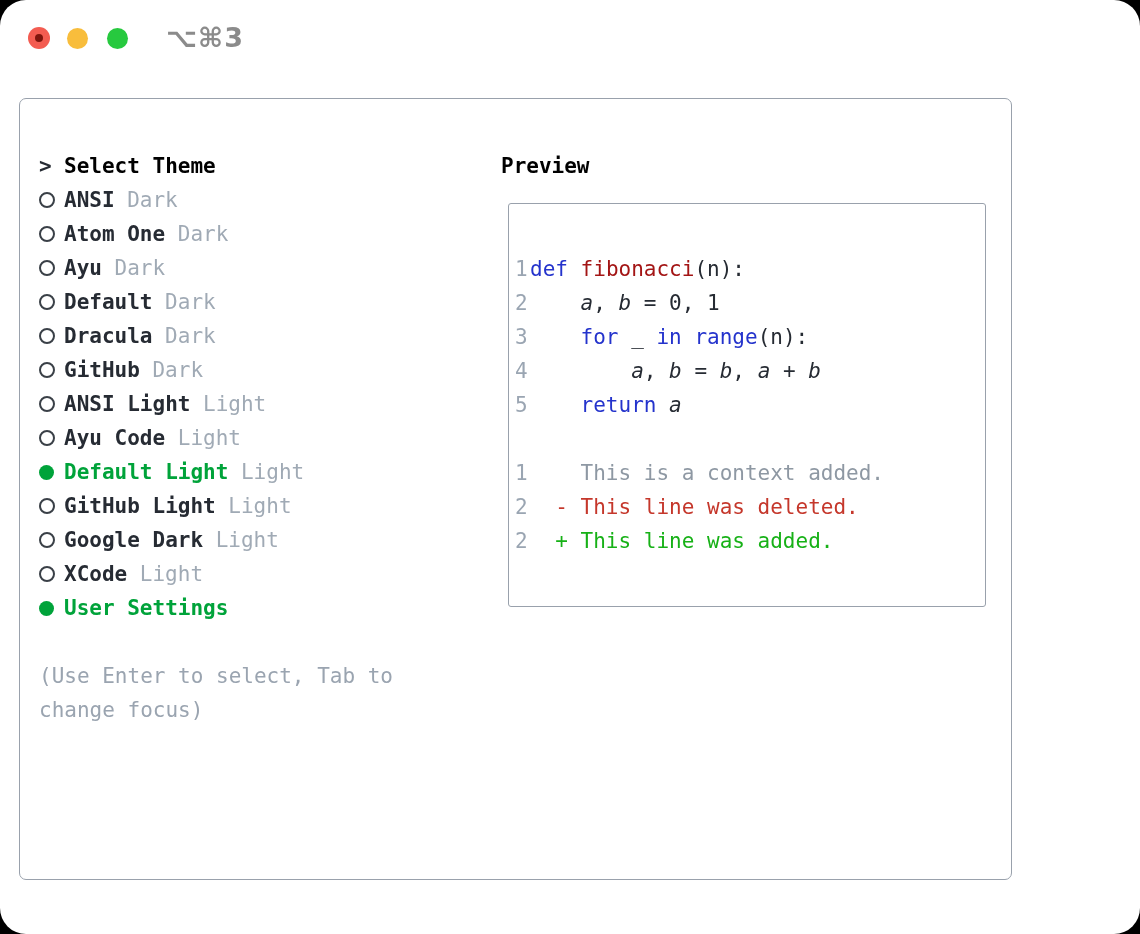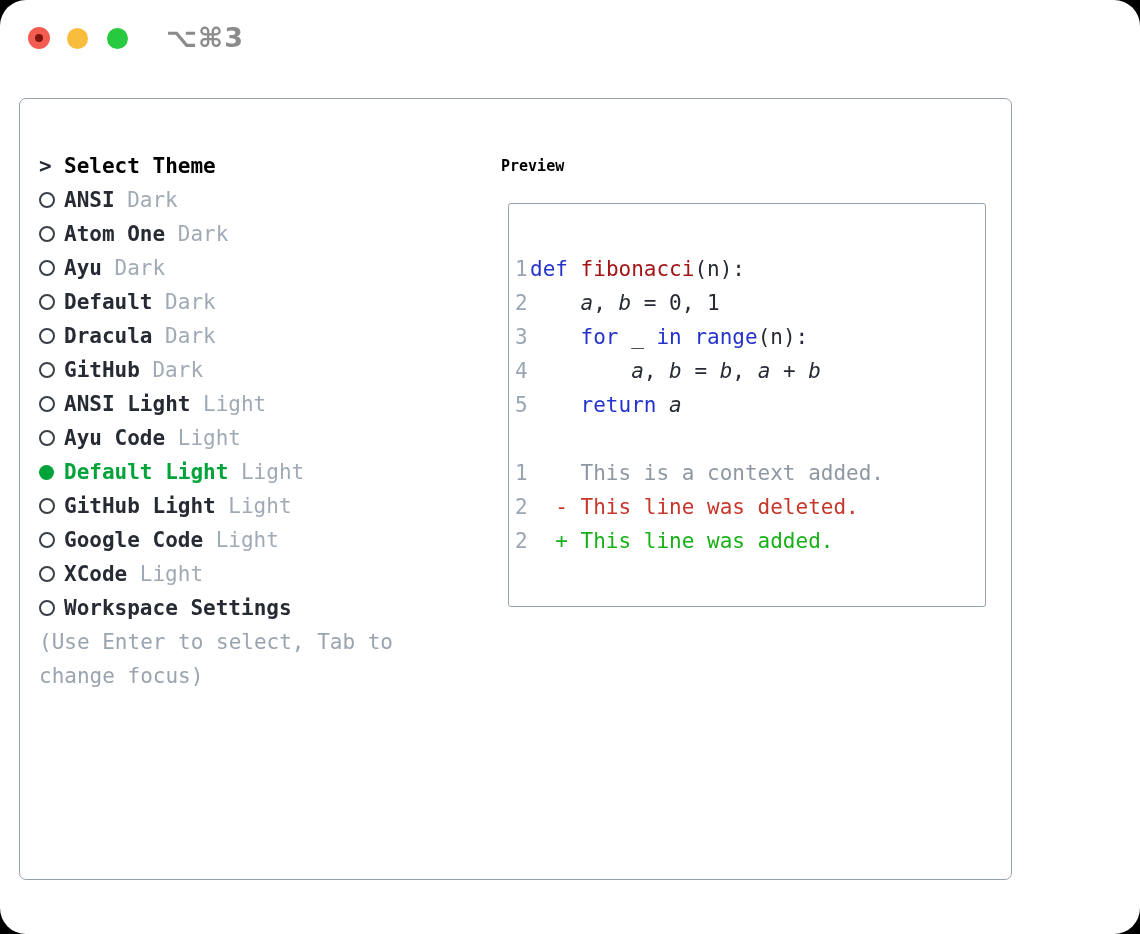--- a/index.html
+++ b/index.html
@@ -29,21 +29,21 @@
   .radio{width:12px;height:12px;border-radius:50%;border:2px solid var(--ring);box-sizing:content-box;}
   .radio.sel{width:15px;height:15px;border:none;background:var(--accent-green);}
   .hdr{font-weight:bold;color:#000;}
   .name{color:var(--text);font-weight:bold;}
   .name.sel{color:var(--accent-green);}
   .tag{color:var(--muted);margin-left:12.6px;}
   .hint-line{height:34px;display:flex;align-items:center;color:var(--hint);}
 
   
   .preview-label{position:absolute;left:481px;top:50px;height:34px;display:flex;align-items:center;
-                 font-size:15px;font-weight:bold;color:#000;}
+                 font-size:21px;font-weight:bold;color:#000;}
   .preview-box{position:absolute;left:488px;top:104px;width:478px;height:404px;
                border:1.5px solid var(--border);border-radius:3px;box-sizing:border-box;
                padding:48px 0 0 6px;overflow:hidden;}
   .code-row{height:34px;display:flex;align-items:center;font-size:21px;white-space:pre;}
   .gutter{color:var(--gutter);width:13px;flex:0 0 13px;margin-right:2px;}
   .seg{white-space:pre;color:var(--text);}
   .seg.kw{color:var(--keyword-blue);}
   .seg.fn{color:var(--function-red);}
   .seg.v{font-style:italic;}
   .diff-block{margin-top:34px;}
@@ -75,29 +75,29 @@
           <div class="row"><span class="lead"><span class="radio"></span></span><span class="name">ANSI</span><span class="tag">Dark</span></div>
           <div class="row"><span class="lead"><span class="radio"></span></span><span class="name">Atom One</span><span class="tag">Dark</span></div>
           <div class="row"><span class="lead"><span class="radio"></span></span><span class="name">Ayu</span><span class="tag">Dark</span></div>
           <div class="row"><span class="lead"><span class="radio"></span></span><span class="name">Default</span><span class="tag">Dark</span></div>
           <div class="row"><span class="lead"><span class="radio"></span></span><span class="name">Dracula</span><span class="tag">Dark</span></div>
           <div class="row"><span class="lead"><span class="radio"></span></span><span class="name">GitHub</span><span class="tag">Dark</span></div>
           <div class="row"><span class="lead"><span class="radio"></span></span><span class="name">ANSI Light</span><span class="tag">Light</span></div>
           <div class="row"><span class="lead"><span class="radio"></span></span><span class="name">Ayu Code</span><span class="tag">Light</span></div>
           <div class="row"><span class="lead"><span class="radio sel"></span></span><span class="name sel">Default Light</span><span class="tag">Light</span></div>
           <div class="row"><span class="lead"><span class="radio"></span></span><span class="name">GitHub Light</span><span class="tag">Light</span></div>
-          <div class="row"><span class="lead"><span class="radio"></span></span><span class="name">Google Code</span><span class="tag">Light</span></div>
+          <div class="row"><span class="lead"><span class="radio"></span></span><span class="name">Google Dark</span><span class="tag">Light</span></div>
           <div class="row"><span class="lead"><span class="radio"></span></span><span class="name">XCode</span><span class="tag">Light</span></div>
         </div>
 
       <div id="apply-rows">
-          <div class="row"><span class="lead"><span class="radio"></span></span><span class="name">Workspace Settings</span></div>
+          <div class="row"><span class="lead"><span class="radio sel"></span></span><span class="name sel">User Settings</span></div>
         </div>
 
-      <div id="hint-rows" style="">
+      <div id="hint-rows" style="margin-top:34px;">
           <div class="hint-line">(Use Enter to select, Tab to</div>
           <div class="hint-line">change focus)</div>
         </div>
     </div>
 
     <div class="preview-label">Preview</div>
 
     <div class="preview-box">
       <div id="code-rows">
           <div class="code-row"><span class="gutter">1</span><span class="seg kw">def</span><span class="seg p"> </span><span class="seg fn">fibonacci</span><span class="seg p">(n):</span></div>

